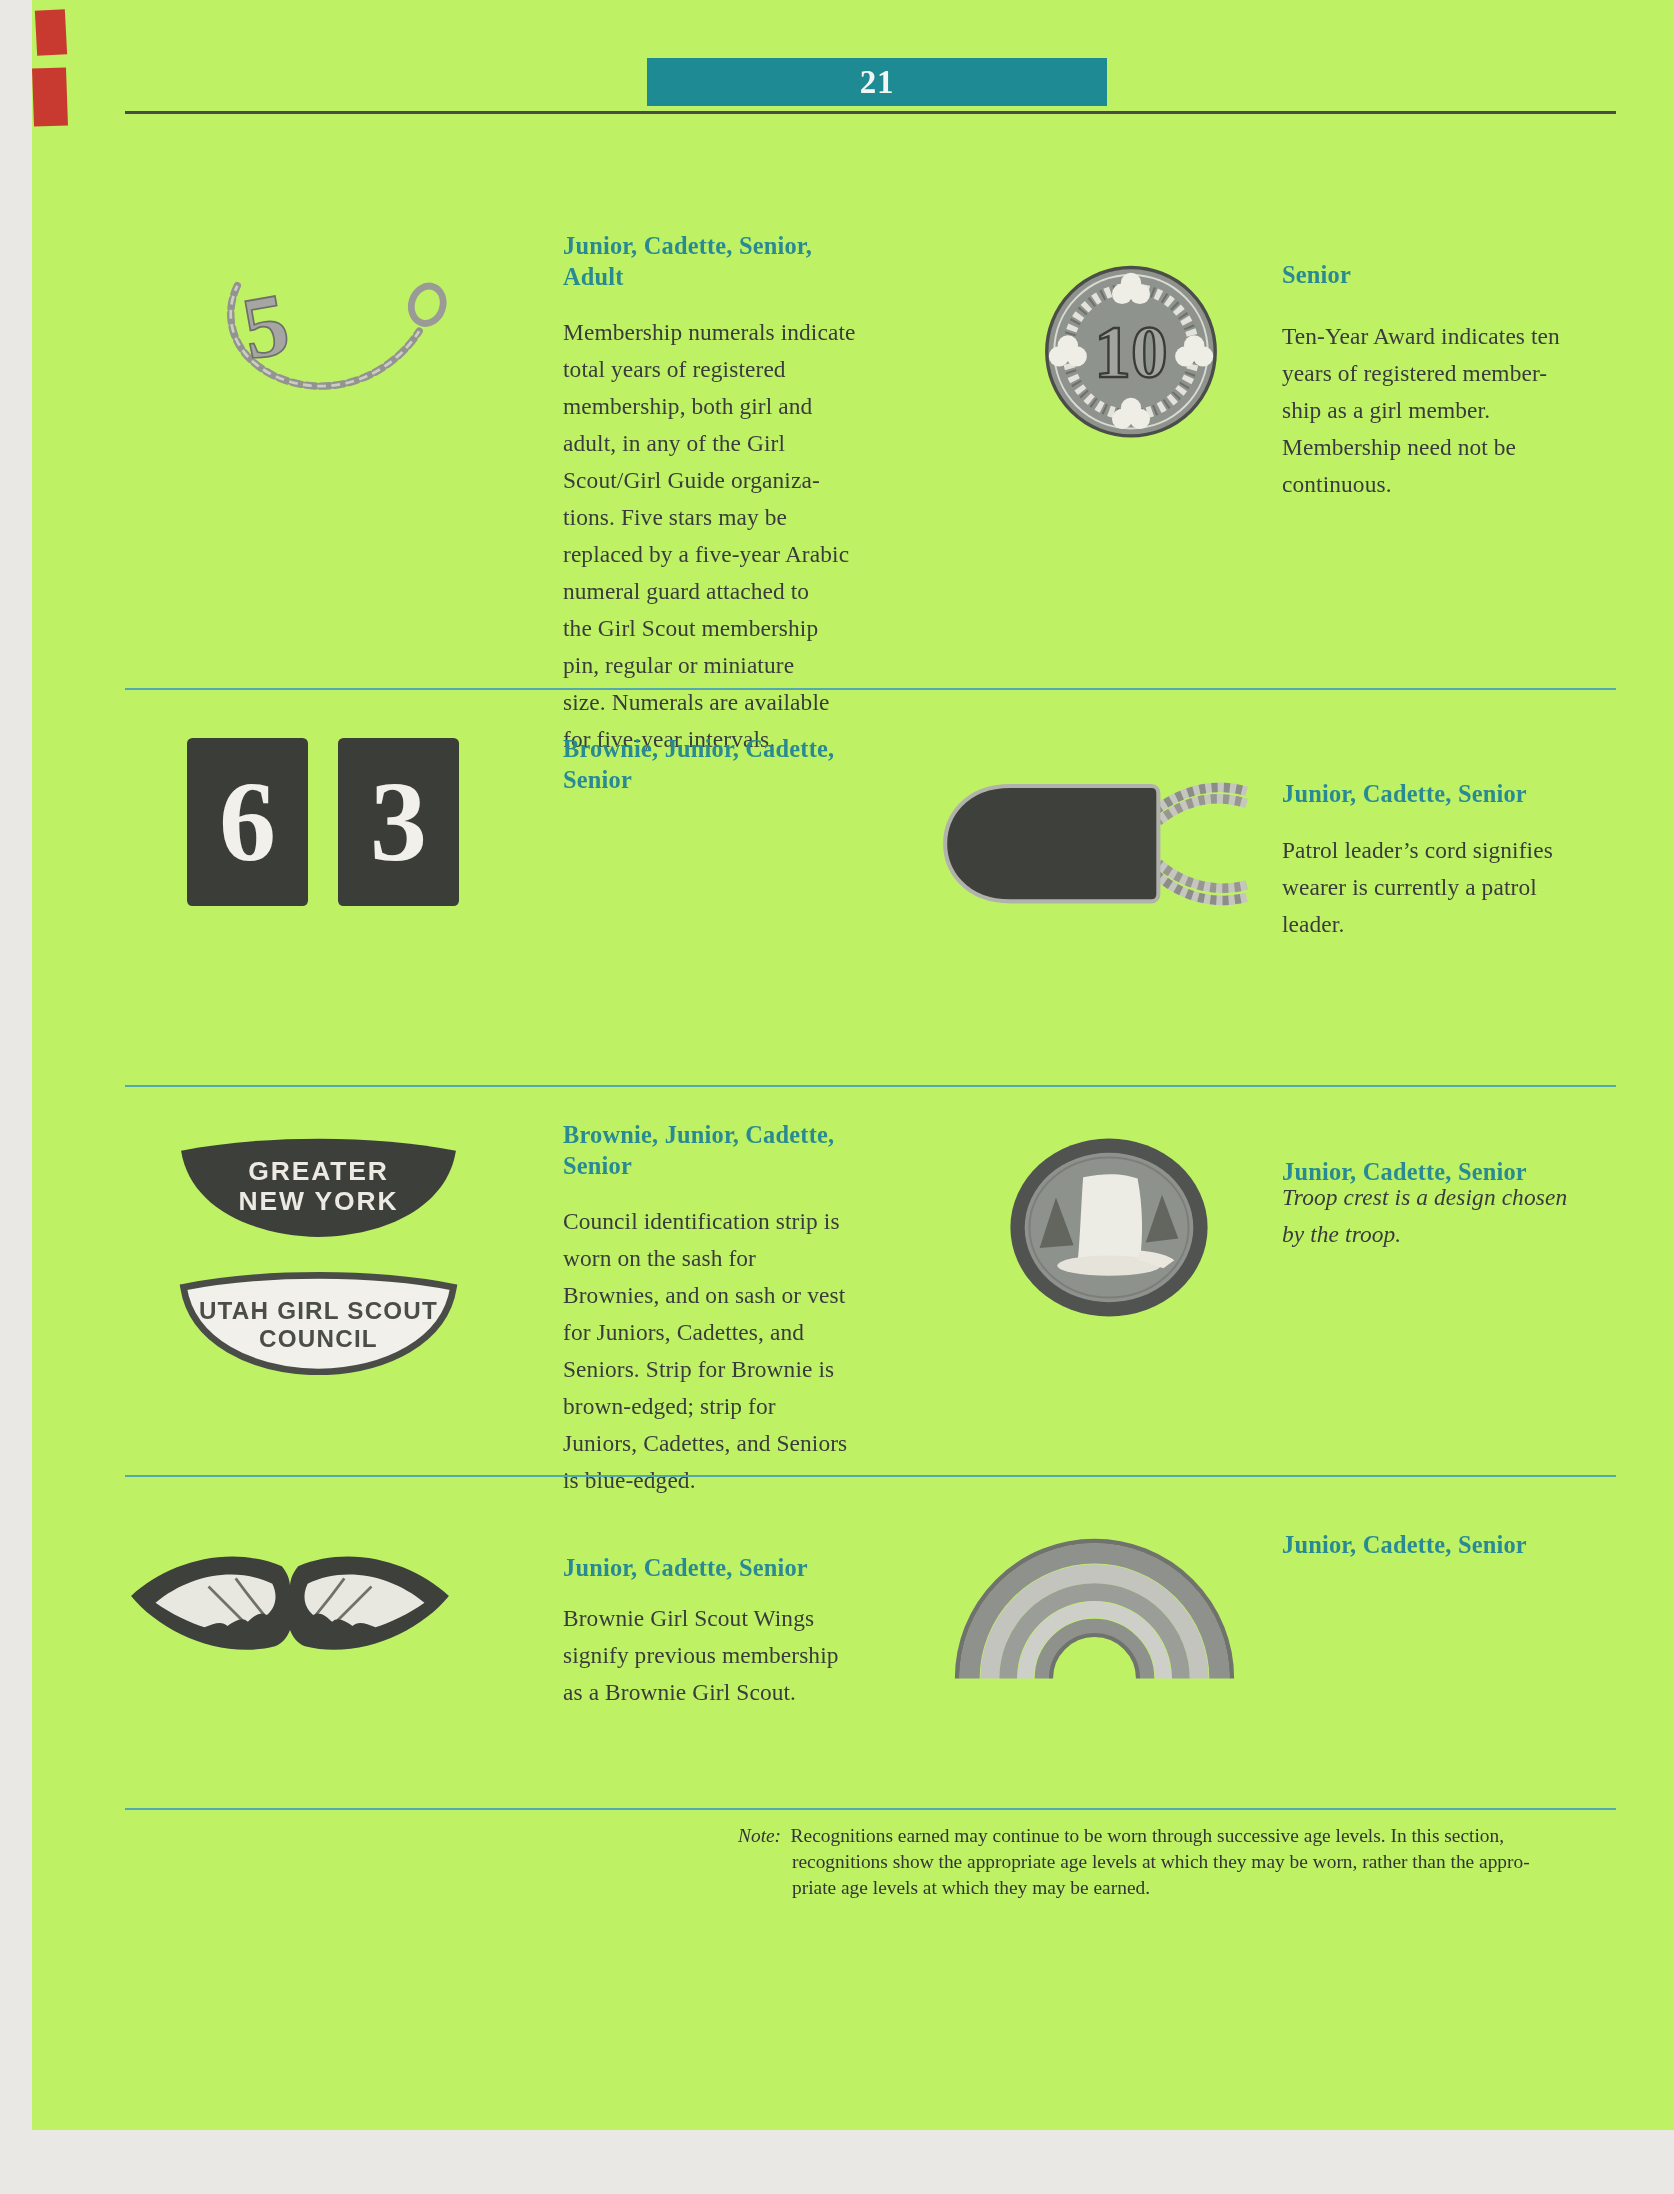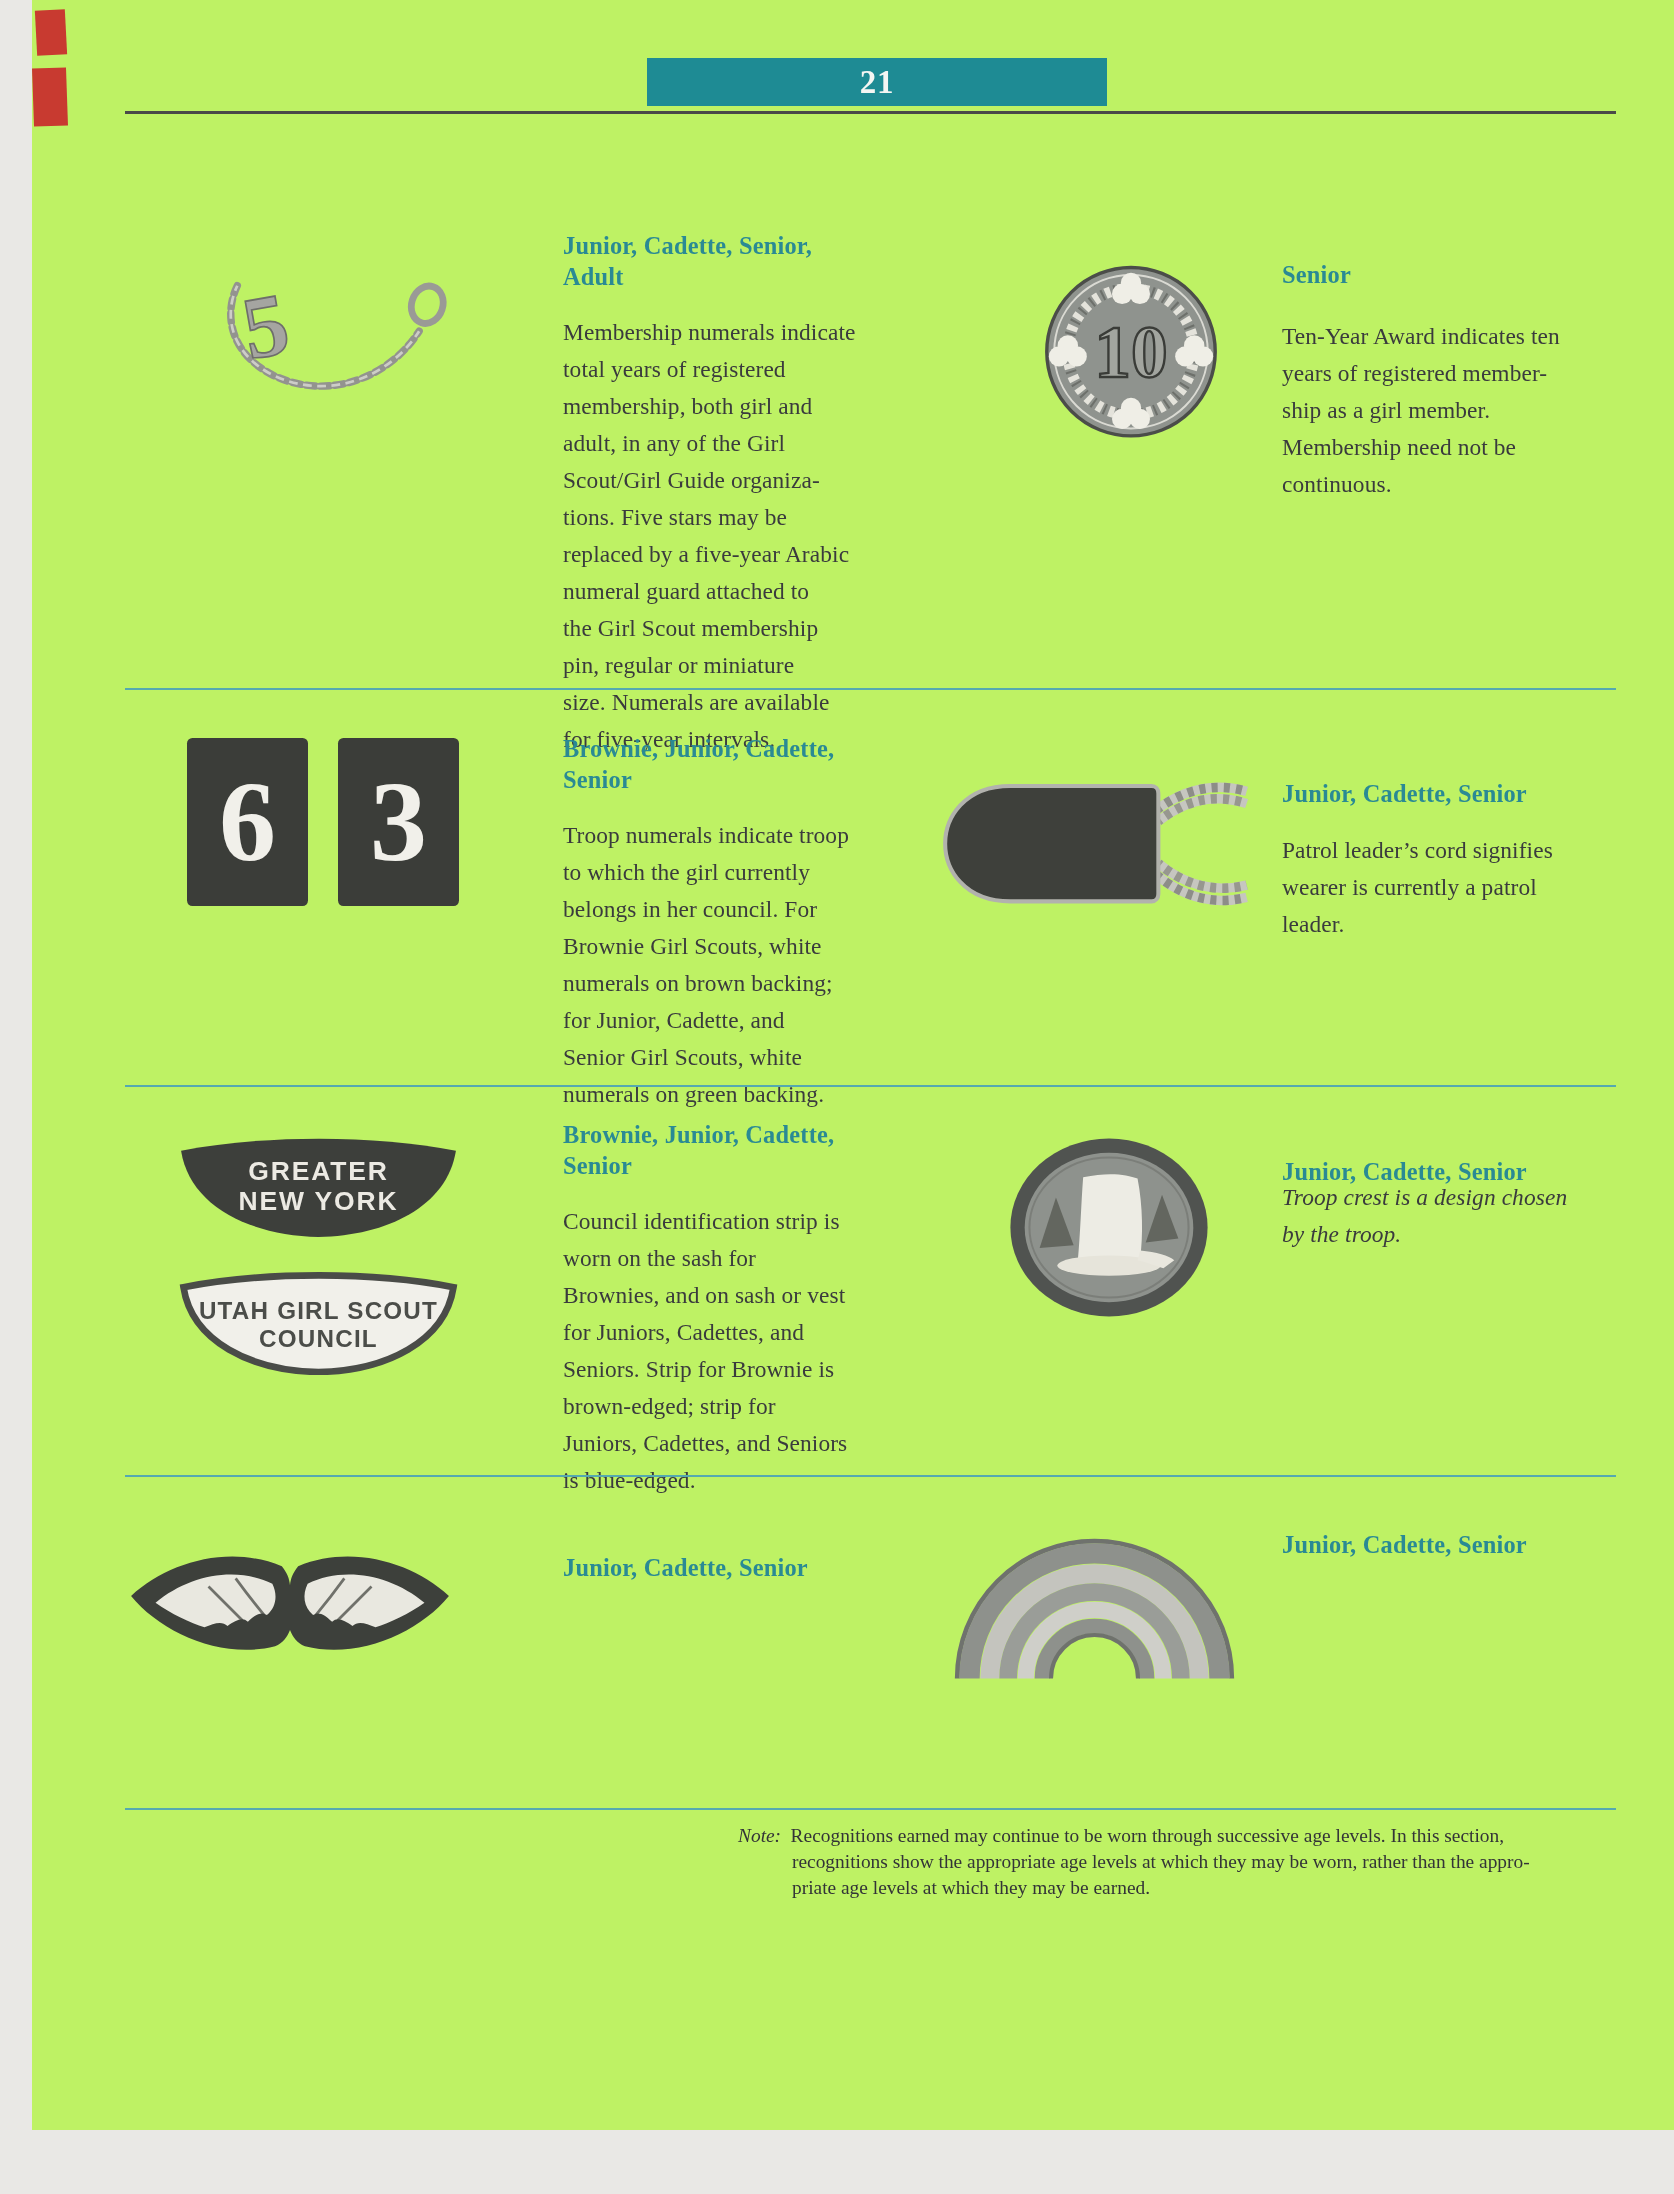--- a/index.html
+++ b/index.html
@@ -107,28 +107,20 @@
     <div class="patch">
       <span>6</span>
     </div>
     <div class="patch">
       <span>3</span>
     </div>
   </div>
 
   <div class="abs h" style="left:531px;top:733px;">Brownie, Junior, Cadette,
 Senior</div>
-  <div class="abs b" style="left:531px;top:817px;width:343px;">Troop numerals indicate troop
-to which the girl currently
-belongs in her council. For
-Brownie Girl Scouts, white
-numerals on brown backing;
-for Junior, Cadette, and
-Senior Girl Scouts, white
-numerals on green backing.</div>
 
   <svg class="abs" style="left:905px;top:771px;" width="311" height="146" viewBox="0 0 458 215">
     <path d="M 322,58 C 362,28 408,16 456,30" fill="none" stroke="#c6c6c0" stroke-width="14"></path>
     <path d="M 322,58 C 362,28 408,16 456,30" fill="none" stroke="#8d8d88" stroke-width="14" stroke-dasharray="9 9"></path>
     <path d="M 326,74 C 364,44 408,32 456,48" fill="none" stroke="#c6c6c0" stroke-width="14"></path>
     <path d="M 326,74 C 364,44 408,32 456,48" fill="none" stroke="#97978f" stroke-width="14" stroke-dasharray="9 9" stroke-dashoffset="5"></path>
     <path d="M 322,152 C 362,186 408,198 456,186" fill="none" stroke="#c6c6c0" stroke-width="14"></path>
     <path d="M 322,152 C 362,186 408,198 456,186" fill="none" stroke="#8d8d88" stroke-width="14" stroke-dasharray="9 9"></path>
     <path d="M 326,136 C 364,168 410,180 456,168" fill="none" stroke="#c6c6c0" stroke-width="14"></path>
     <path d="M 326,136 C 364,168 410,180 456,168" fill="none" stroke="#97978f" stroke-width="14" stroke-dasharray="9 9" stroke-dashoffset="5"></path>
@@ -190,20 +182,23 @@
     </g>
     <g stroke="#3d403b" stroke-width="4" fill="none" opacity="0.7">
       <path d="M 120,64 C 140,84 158,102 170,114"></path>
       <path d="M 160,52 C 176,74 192,94 202,106"></path>
       <path d="M 360,64 C 340,84 322,102 310,114"></path>
       <path d="M 320,52 C 304,74 288,94 278,106"></path>
     </g>
   </svg>
 
   <div class="abs h" style="left:531px;top:1552px;">Junior, Cadette, Senior</div>
+  <div class="abs b" style="left:531px;top:1600px;width:343px;">Brownie Girl Scout Wings
+signify previous membership
+as a Brownie Girl Scout.</div>
 
   <svg class="abs" style="left:913px;top:1533px;" width="299" height="155" viewBox="0 0 440 228">
     <path d="M 18,214 A 202,202 0 0 1 422,214" fill="none" stroke="#6f726d" stroke-width="7"></path>
     <path d="M 36,214 A 184,184 0 0 1 404,214" fill="none" stroke="#8e918c" stroke-width="30"></path>
     <path d="M 66,214 A 154,154 0 0 1 374,214" fill="none" stroke="#c4c4be" stroke-width="28"></path>
     <path d="M 93,214 A 127,127 0 0 1 347,214" fill="none" stroke="#9a9d98" stroke-width="26"></path>
     <path d="M 119,214 A 101,101 0 0 1 321,214" fill="none" stroke="#cfcfc9" stroke-width="24"></path>
     <path d="M 143,214 A 77,77 0 0 1 297,214" fill="none" stroke="#8e918c" stroke-width="22"></path>
     <path d="M 156,214 A 64,64 0 0 1 284,214" fill="none" stroke="#6f726d" stroke-width="6"></path>
   </svg>

